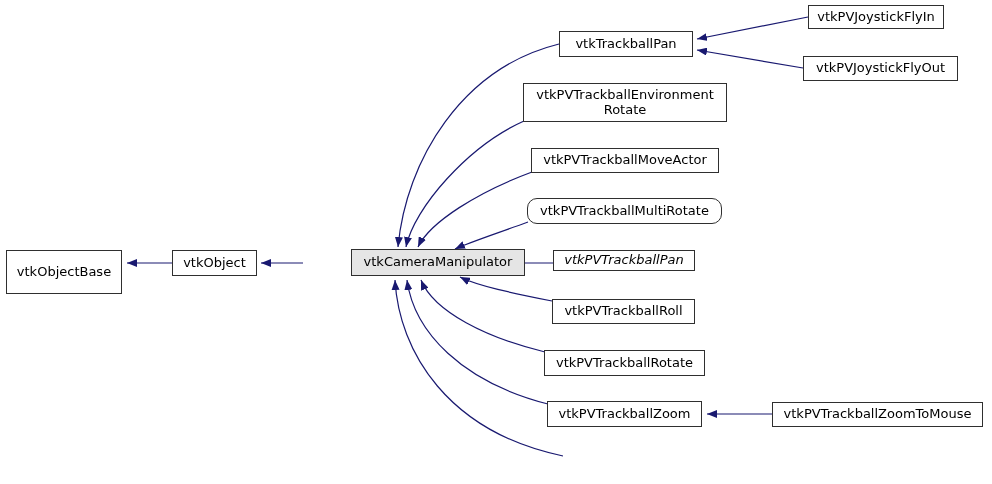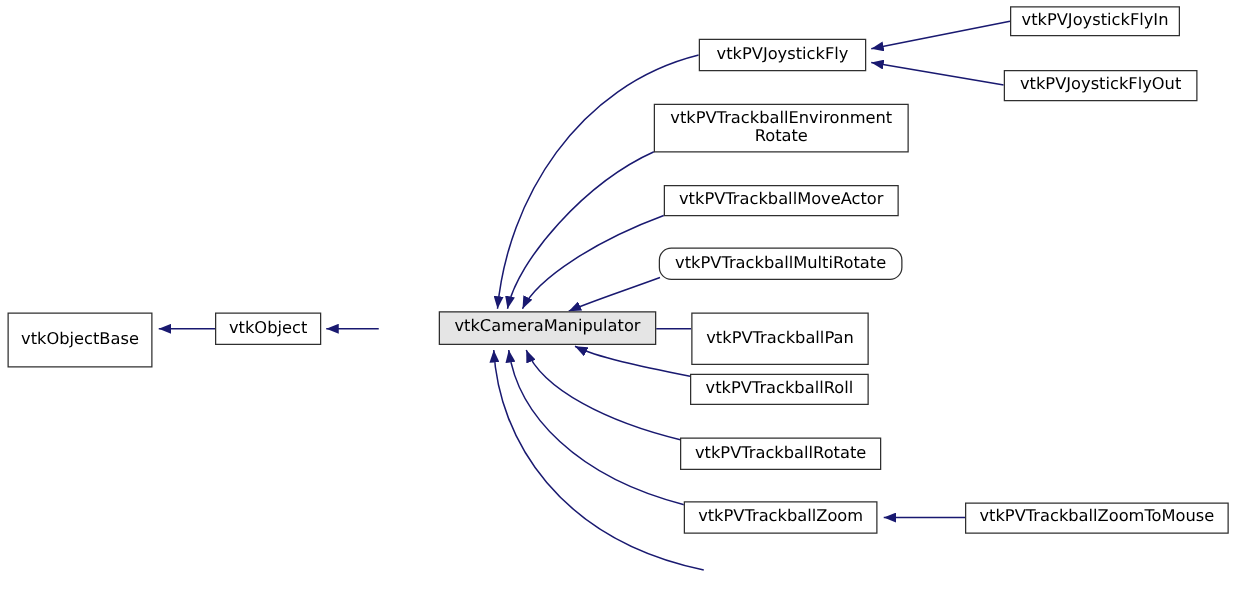--- a/index.html
+++ b/index.html
@@ -17,21 +17,21 @@
   
   #n-objectbase  {left:6px;  top:250px; width:116px; height:44px;}
   #n-object      {left:172px;top:250px; width:85px;  height:26px;}
   #n-manipulator {left:303px;top:249px; width:174px; height:27px;}
   #n-joystickfly {left:559px;top:31px;  width:134px; height:26px;}
   #n-flyin       {left:808px;top:5px;   width:136px; height:24px;}
   #n-flyout      {left:803px;top:56px;  width:155px; height:25px;}
   #n-envrotate   {left:523px;top:83px;  width:204px; height:39px;}
   #n-moveactor   {left:531px;top:148px; width:188px; height:25px;}
   #n-multirotate {left:527px;top:198px; width:195px; height:26px;border-radius:10px;}
-  #n-pvpan       {left:553px;top:250px; width:142px; height:42px;}
+  #n-pvpan       {left:553px;top:250px; width:142px; height:21px;font-style:italic;}
   #n-roll        {left:552px;top:299px; width:143px; height:25px;}
   #n-rotate      {left:544px;top:350px; width:161px; height:26px;}
   #n-zoom        {left:547px;top:401px; width:155px; height:26px;}
   #n-zoomtomouse {left:772px;top:402px; width:211px; height:25px;}
   #n-trackballpan{left:562px;top:452px; width:125px; height:25px;}
 </style>
 </head>
 <body>
 
 <div id="canvas">
@@ -59,21 +59,21 @@
       <path d="M563,456 C448,432 399,352 395,280" marker-end="url(#arrow)"></path>
     </g>
   </svg>
 
   <div class="node" id="n-objectbase">vtkObjectBase</div>
 
   <div class="node" id="n-object">vtkObject</div>
 
   <div class="node" id="n-manipulator">vtkCameraManipulator</div>
 
-  <div class="node" id="n-joystickfly">vtkPVJoystickFly</div>
+  <div class="node" id="n-joystickfly">vtkTrackballPan</div>
 
   <div class="node" id="n-flyin">vtkPVJoystickFlyIn</div>
 
   <div class="node" id="n-flyout">vtkPVJoystickFlyOut</div>
 
   <div class="node" id="n-envrotate">
     <span>vtkPVTrackballEnvironment</span>
     <span>Rotate</span>
   </div>
 

